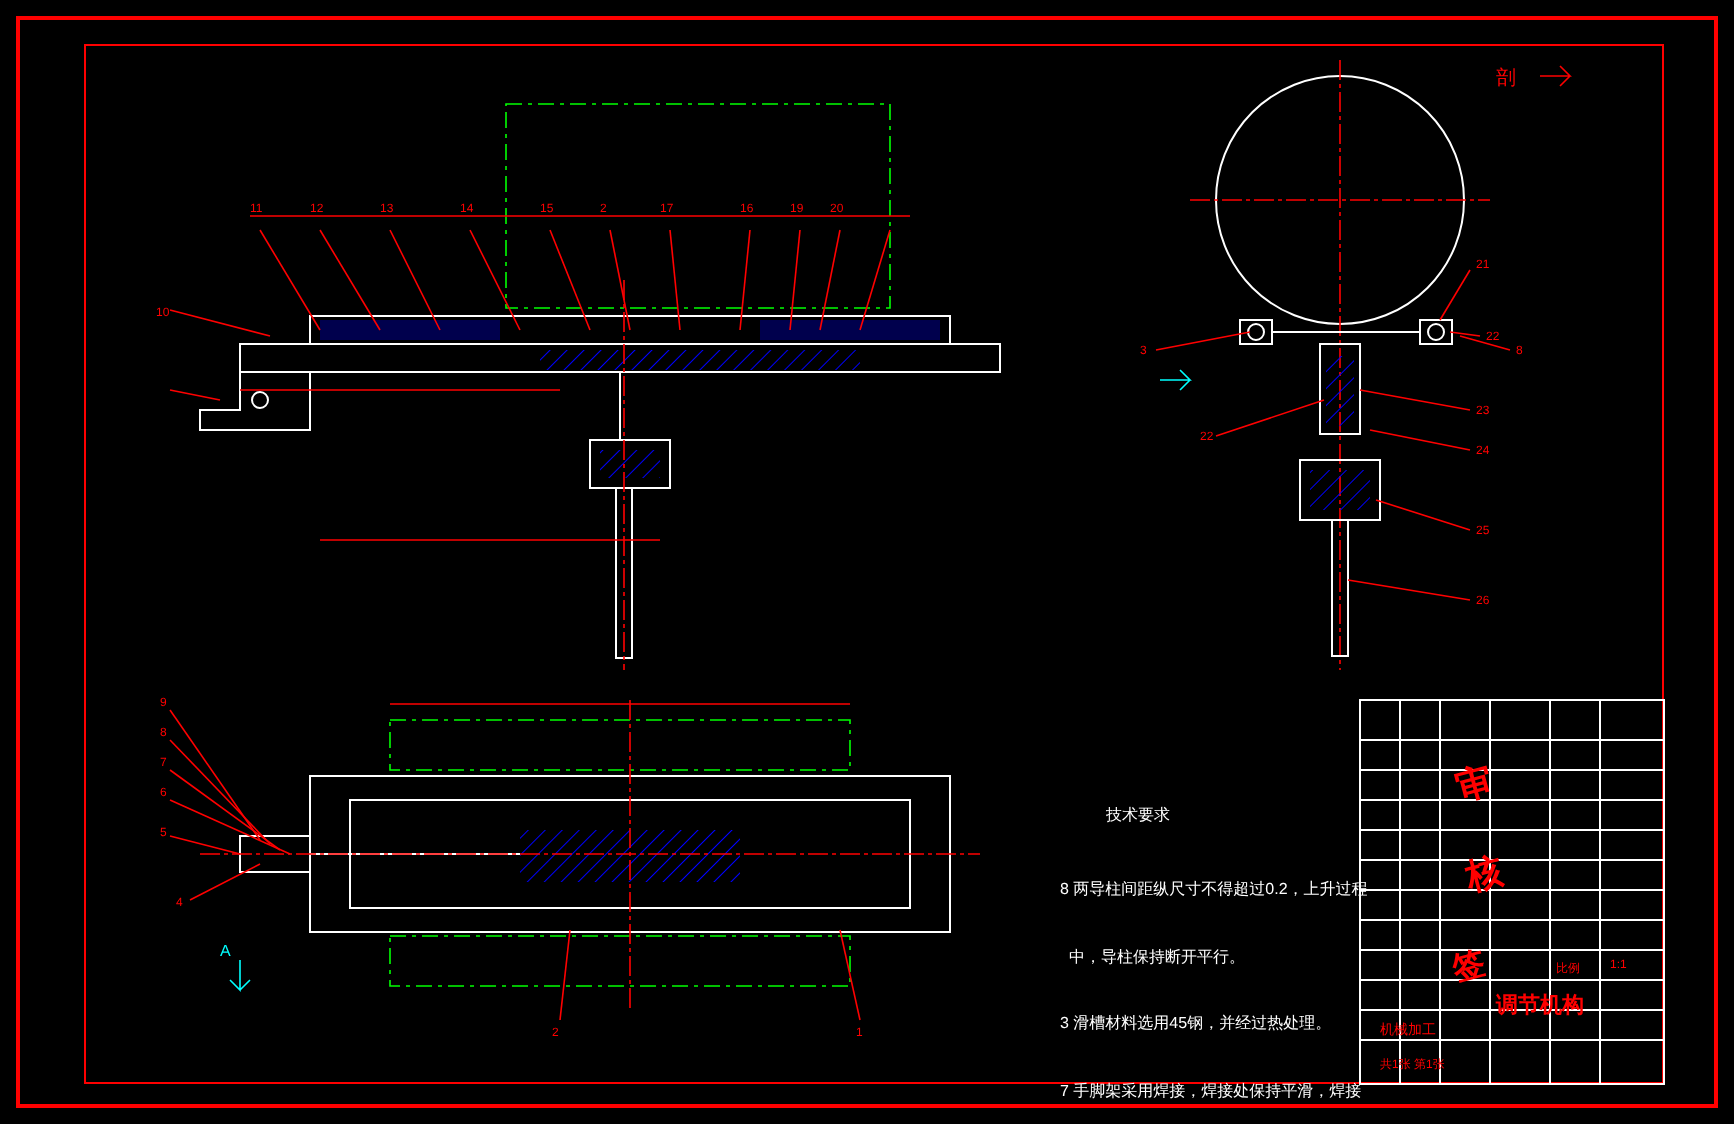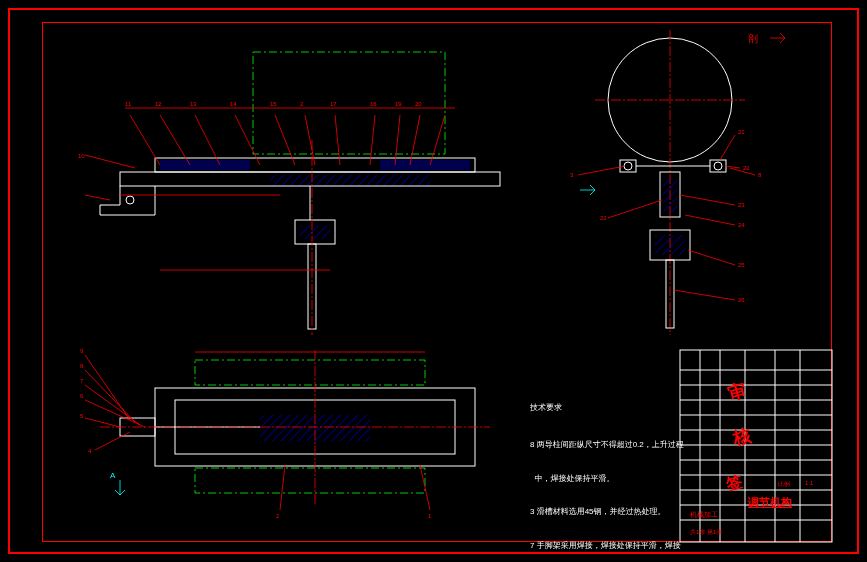--- a/index.html
+++ b/index.html
@@ -6,21 +6,21 @@
     body { background: #333; width: 867px; height: 562px; overflow: hidden; font-family: sans-serif; }
     .canvas { position: relative; width: 867px; height: 562px; background: #000; }
     .outer-frame { position: absolute; border: 2px solid #f00; }
     .inner-frame { position: absolute; border: 1px solid #f00; }
     .line-white { stroke: #fff; stroke-width: 1; fill: none; }
     .line-red { stroke: #f00; stroke-width: 0.8; fill: none; }
     .line-green { stroke: #0f0; stroke-width: 0.8; fill: none; stroke-dasharray: 8,3,2,3; }
     .line-cyan { stroke: #0ff; stroke-width: 0.8; fill: none; }
     .hatch { fill: url(#hatch-blue); }
     .tech-text { position: absolute; color: #fff; font-size: 8px; line-height: 1.4; white-space: pre; }
-    .title-text { position: absolute; color: #f00; font-size: 14px; font-weight: bold; text-decoration: underline; }
+    .title-text { position: absolute; color: #f00; font-size: 14px; font-weight: bold; }
     .callout-num { fill: #f00; font-size: 6px; }
     .red-text-block { position: absolute; color: #f00; font-size: 7px; }
   </style>
 </head>
 <body>
 
 <div class="canvas">
   <div class="outer-frame" style="left:8px;top:8px;width:851px;height:546px;"></div>
   <div class="inner-frame" style="left:42px;top:22px;width:790px;height:520px;"></div>
 
@@ -185,23 +185,23 @@
       <line x1="680" y1="370" x2="832" y2="370" class="line-white"></line>
       <line x1="700" y1="350" x2="700" y2="542" class="line-white"></line>
       <line x1="720" y1="350" x2="720" y2="542" class="line-white"></line>
       <line x1="745" y1="350" x2="745" y2="542" class="line-white"></line>
       <line x1="775" y1="350" x2="775" y2="542" class="line-white"></line>
       <line x1="800" y1="350" x2="800" y2="542" class="line-white"></line>
     </g>
   </svg>
 
   <div class="tech-text" style="left:530px;top:380px;">
-    <div style="margin-bottom:3px;">技术要求</div>
+    <div style="margin-bottom:3px;margin-left:23px;">技术要求</div>
     <div>8 两导柱间距纵尺寸不得超过0.2，上升过程</div>
-    <div>  中，焊接处保持平滑。</div>
+    <div>  中，导柱保持断开平行。</div>
     <div>3 滑槽材料选用45钢，并经过热处理。</div>
     <div>7 手脚架采用焊接，焊接处保持平滑，焊接</div>
     
     
   </div>
 
   <div class="title-text" style="left:748px;top:495px;font-size:11px;">调节机构</div>
   <div class="red-text-block" style="left:690px;top:510px;">机械加工</div>
   <div class="red-text-block" style="left:778px;top:480px;font-size:6px;">比例</div>
   <div class="red-text-block" style="left:805px;top:480px;font-size:6px;">1:1</div>

